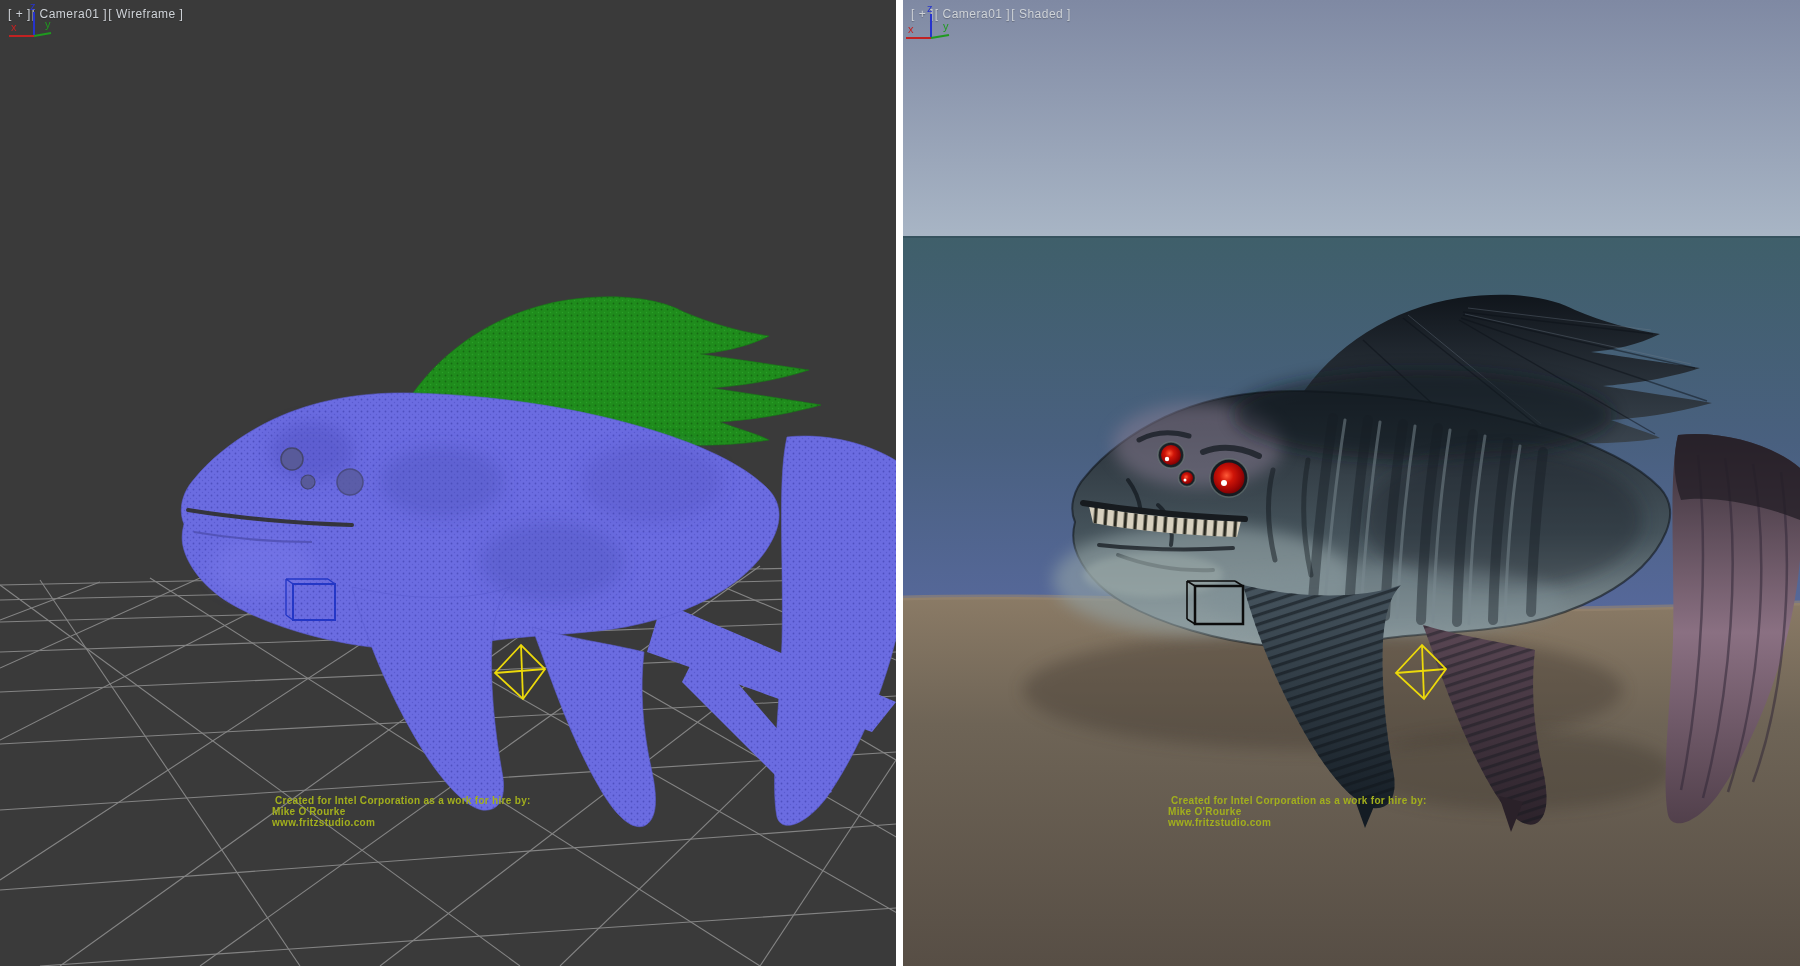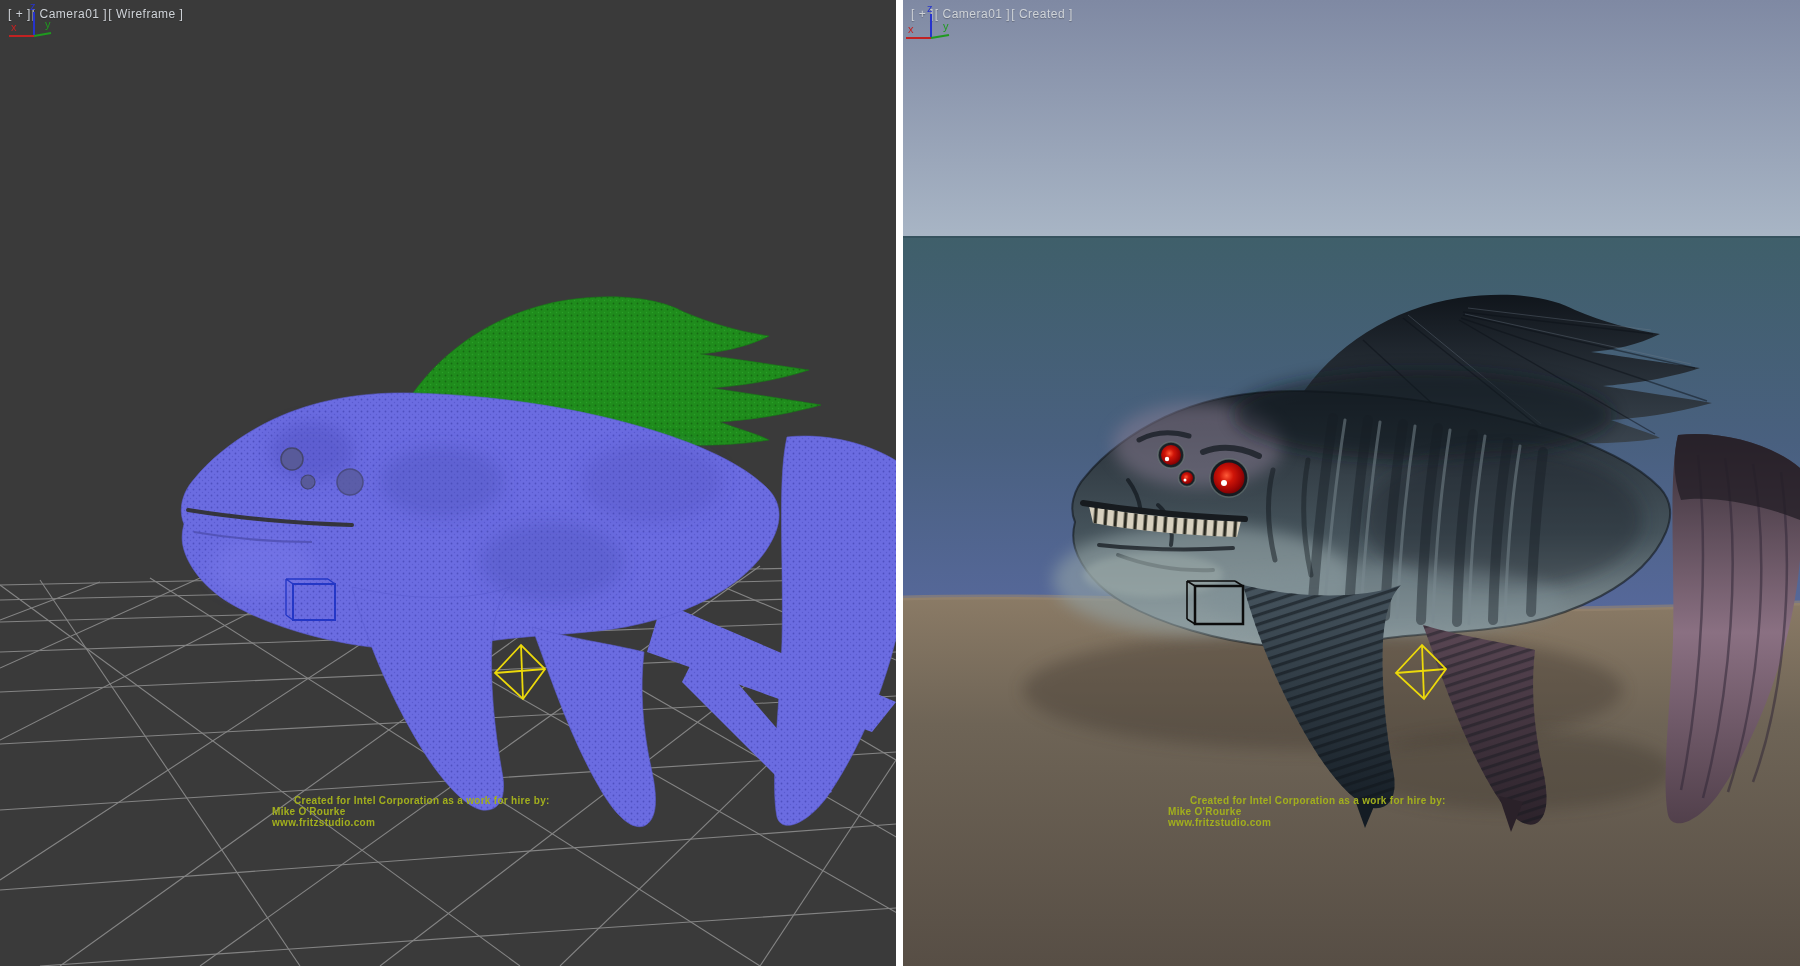--- a/index.html
+++ b/index.html
@@ -18,21 +18,21 @@
     text-shadow:0 1px 1px rgba(0,0,0,0.25);
   }
   .vp-label span{margin-right:1px;cursor:pointer;}
   .watermark{
     position:absolute;z-index:5;color:#a2af1d;font-weight:bold;
     font-size:10px;line-height:11px;letter-spacing:0.3px;
     font-family:"Liberation Sans", sans-serif;white-space:nowrap;
   }
   #wm-left{left:272px;top:795px;}
   #wm-right{left:265px;top:795px;}
-  .wm-l1{margin-left:22px;}
+  .wm-l1{margin-left:3px;}
   .triad{position:absolute;left:0;bottom:8px;z-index:5;}
   .bottom-strip{position:absolute;left:0;top:966px;width:1800px;height:12px;background:#ffffff;}
   .divider{position:absolute;left:896px;top:0;width:7px;height:966px;background:#ffffff;}
 </style>
 </head>
 <body>
 
 <div class="viewport" id="vp-left">
   <svg width="896" height="966" viewBox="0 0 896 966">
     <defs>
@@ -325,21 +325,21 @@
       <path d="M292,586 L284,581 M292,624 L284,619 M340,586 L332,581 M284,581 L284,619 M284,581 L332,581" stroke-width="1.6"></path>
     </g>
     <g stroke="#ecd90a" stroke-width="1.8" fill="none">
       <path d="M519,645 L493,673 L521,699 L543,669 Z"></path>
       <path d="M493,673 L543,669"></path>
       <path d="M519,645 L521,699"></path>
     </g>
   </svg>
 
   <div class="vp-label">
-    <span>[ + ]</span><span>[ Camera01 ]</span><span>[ Created ]</span>
+    <span>[ + ]</span><span>[ Camera01 ]</span><span>[ Shaded ]</span>
   </div>
 
   <div class="watermark" id="wm-right">
     <div class="wm-l1">Created for Intel Corporation as a work for hire by:</div>
     <div>Mike O'Rourke</div>
     <div>www.fritzstudio.com</div>
   </div>
 
   <svg class="triad" width="70" height="50" viewBox="0 0 70 50" style="left:0px;bottom:8px;">
     <g stroke-width="2" font-size="11" font-family="Liberation Sans, sans-serif">

